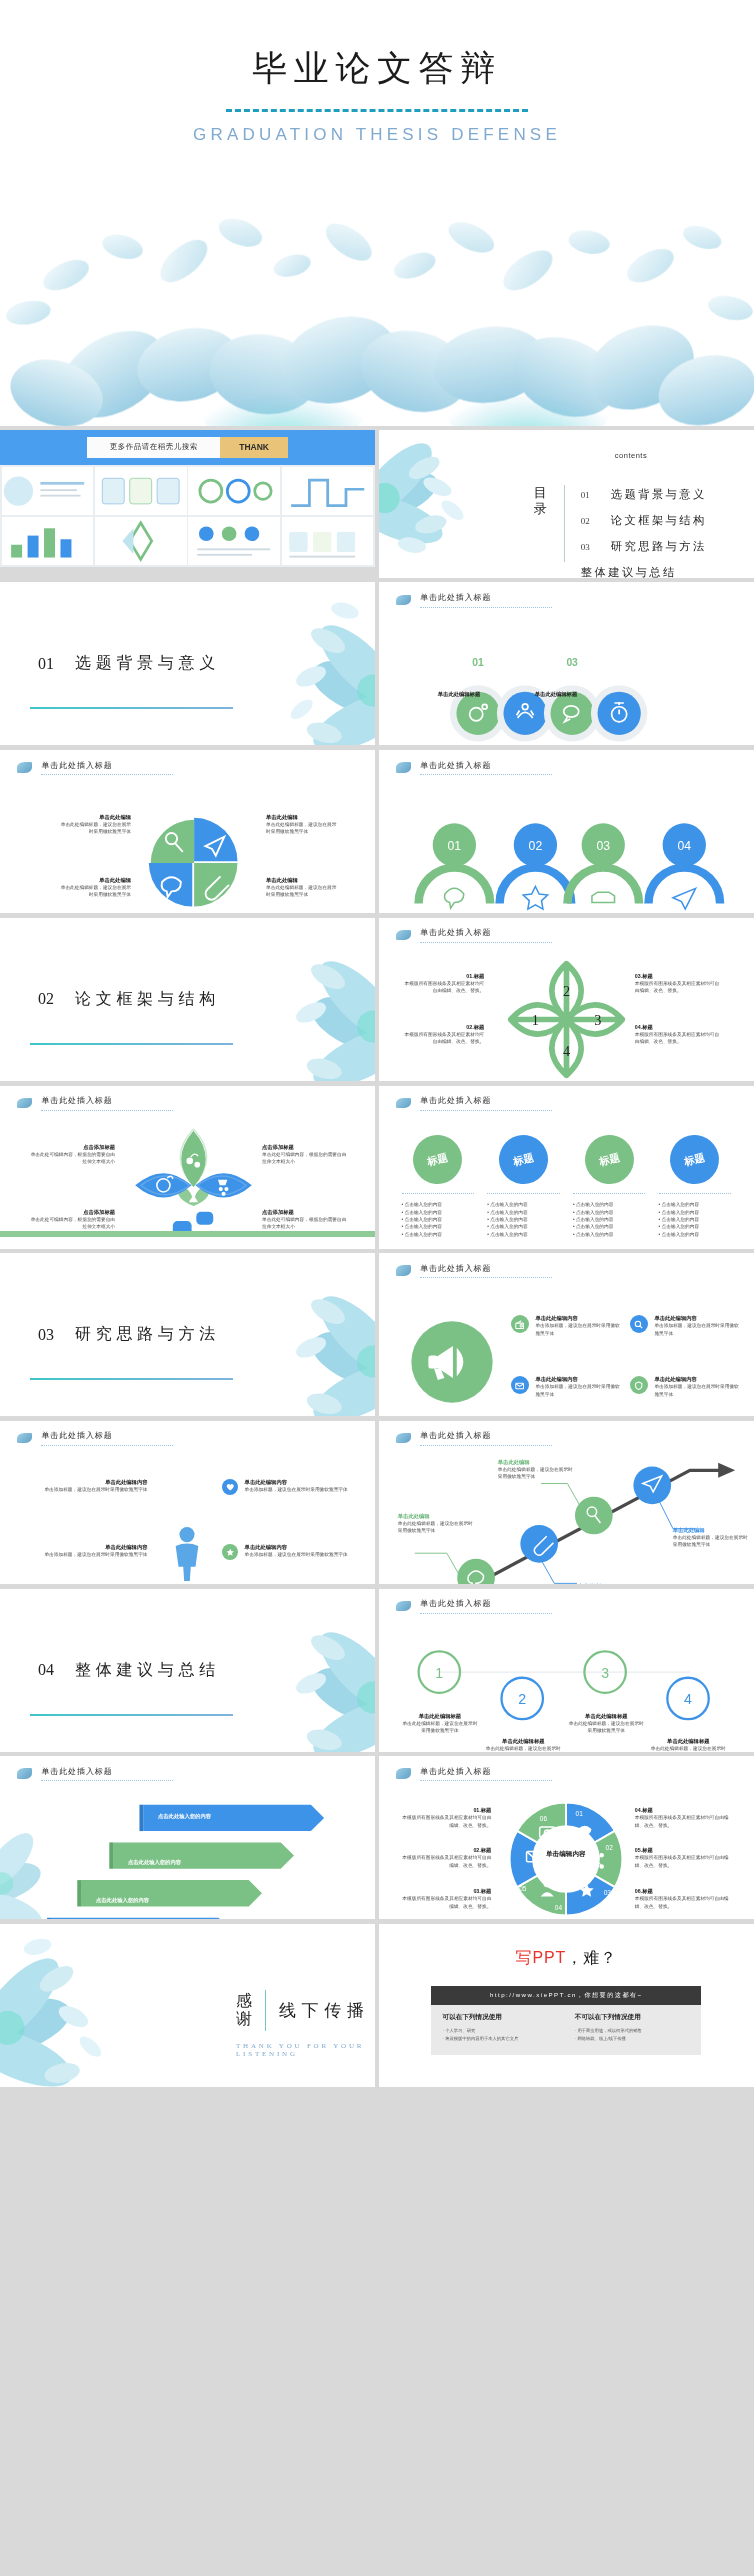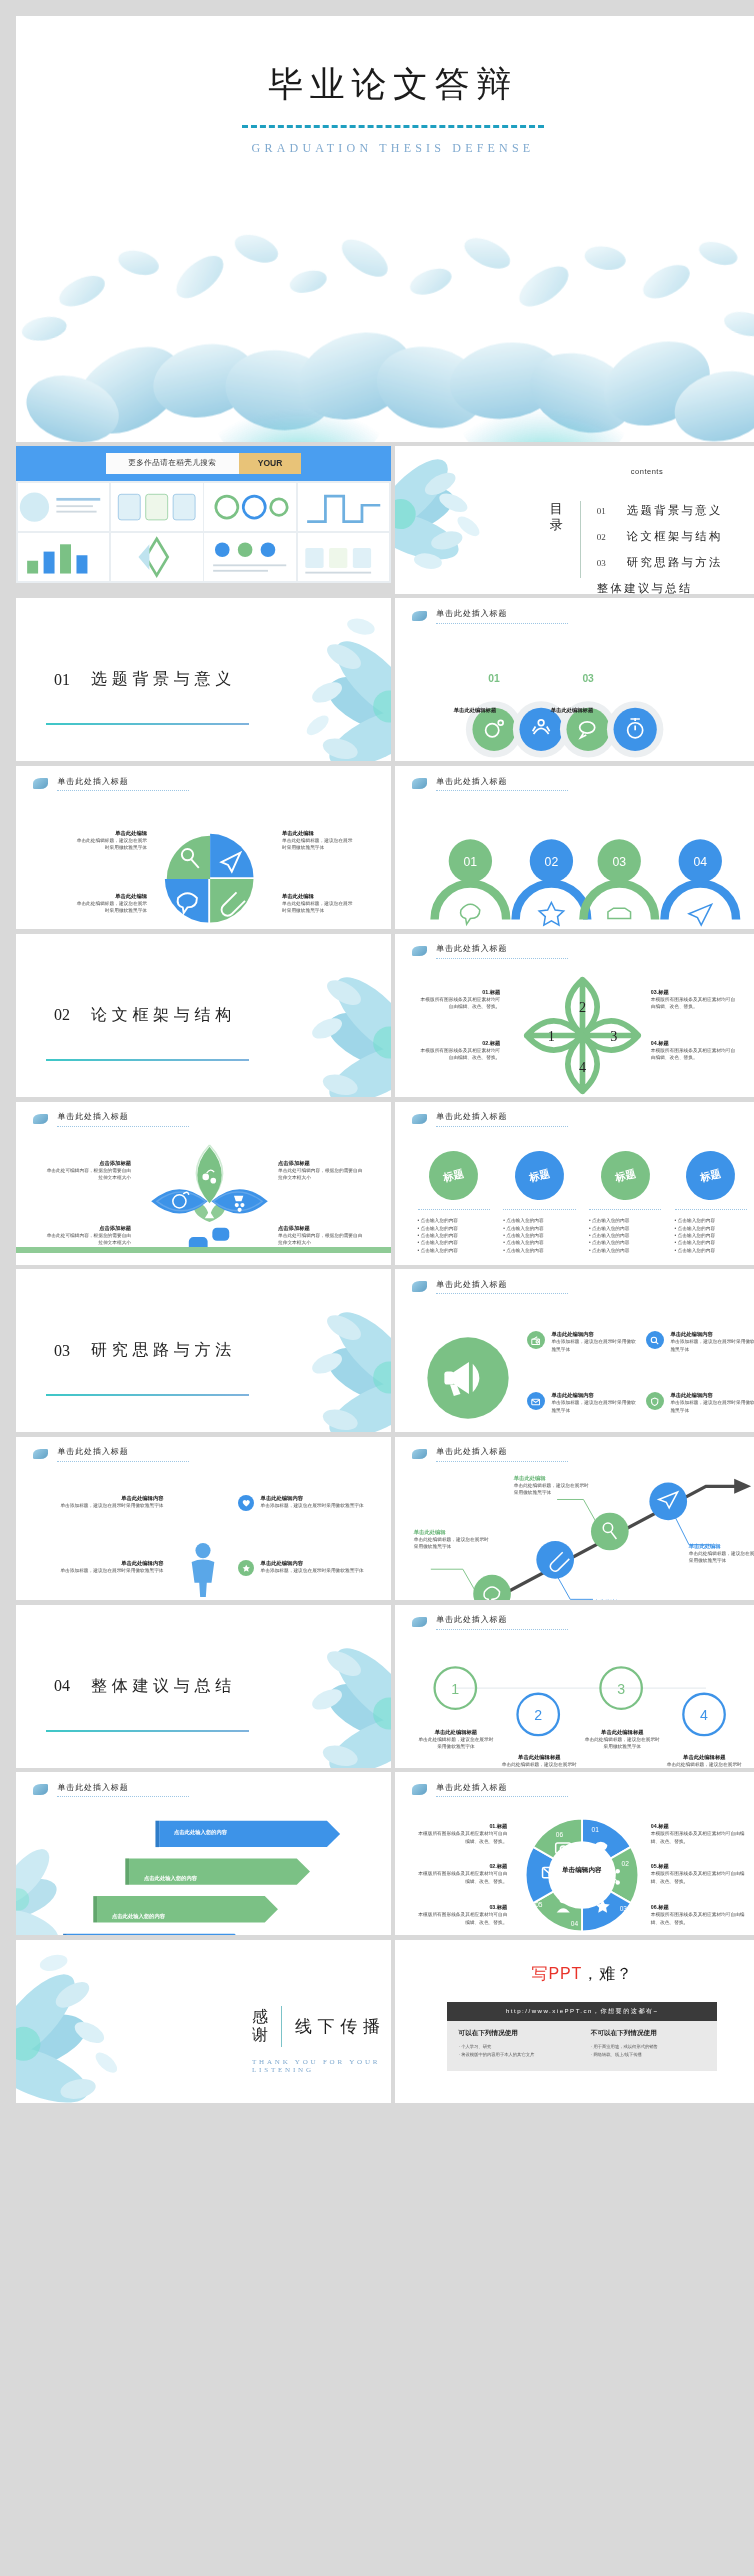--- a/index.html
+++ b/index.html
@@ -1,33 +1,33 @@
 <!DOCTYPE html>
 <html style="font-size:15px"><head>
 <meta charset="utf-8">
 <style>
   * { box-sizing: border-box; margin:0; padding:0; }
   body {
     width:754px; margin:0 auto; background:#d9d9d9;
     font-family:"Liberation Sans", sans-serif;
   }
-  .page { width:754px; background:#d9d9d9; padding:16px; }
+  .page { width:754px; background:#d9d9d9; padding:0; }
 
   
   .cover { position:relative; width:754px; height:426px; background:#fff; overflow:hidden; }
   .cover-inner { position:relative; z-index:5; padding-top:45px; text-align:center; }
   .cover-title {
     font-family:"Liberation Serif", serif; font-size:35px; letter-spacing:6.6px;
     color:#1c1c1c; font-weight:400;
   }
   .dash-rule {
     width:302px; height:0; margin:17px auto 0; border-top:3.8px dashed #1f9fc0;
   }
   .cover-sub {
-    margin-top:13px; font-family:Liberation Serif, serif; font-size:12px;
+    margin-top:13px; font-family:Liberation Sans, sans-serif; font-size:17px;
     letter-spacing:4.2px; color:#7fa9cf;
   }
   .cover-names { margin-top:40px; display:flex; justify-content:center; gap:113px; }
   .cover-names span { font-family:"Liberation Serif", serif; font-size:11.8px; color:#3a3a3a; letter-spacing:0.9px; }
 
   .flora { position:absolute; left:0; bottom:0; width:754px; height:217px; z-index:1; }
 
   
   .grid { display:grid; grid-template-columns:375px 375px; column-gap:3.8px; row-gap:4.7px; padding:3.8px 0 0 0; }
   .slide { position:relative; width:375px; height:163px; background:#fff; overflow:hidden; }
@@ -159,21 +159,21 @@
       <div class="cover-sub">GRADUATION THESIS DEFENSE</div>
     </div>
   </div>
 
   <div class="grid">
 
     <div class="slide" style="height:137px;">
       <div class="banner">
         <div class="banner-box">
           <div class="banner-txt">更多作品请在稻壳儿搜索</div>
-          <div class="banner-btn">YOUR</div>
+          <div class="banner-btn">THANK</div>
         </div>
       </div>
       <div class="thumbs">
         <div class="thumb">
           <svg viewBox="0 0 100 52" width="100%" height="100%">
               <circle cx="18" cy="26" r="16" fill="#bfe3ef" opacity=".7"></circle>
               <rect x="42" y="16" width="48" height="3" fill="#9ec8e6"></rect>
               <rect x="42" y="24" width="40" height="2" fill="#cfd9e0"></rect>
               <rect x="42" y="30" width="44" height="2" fill="#cfd9e0"></rect>
             </svg>

